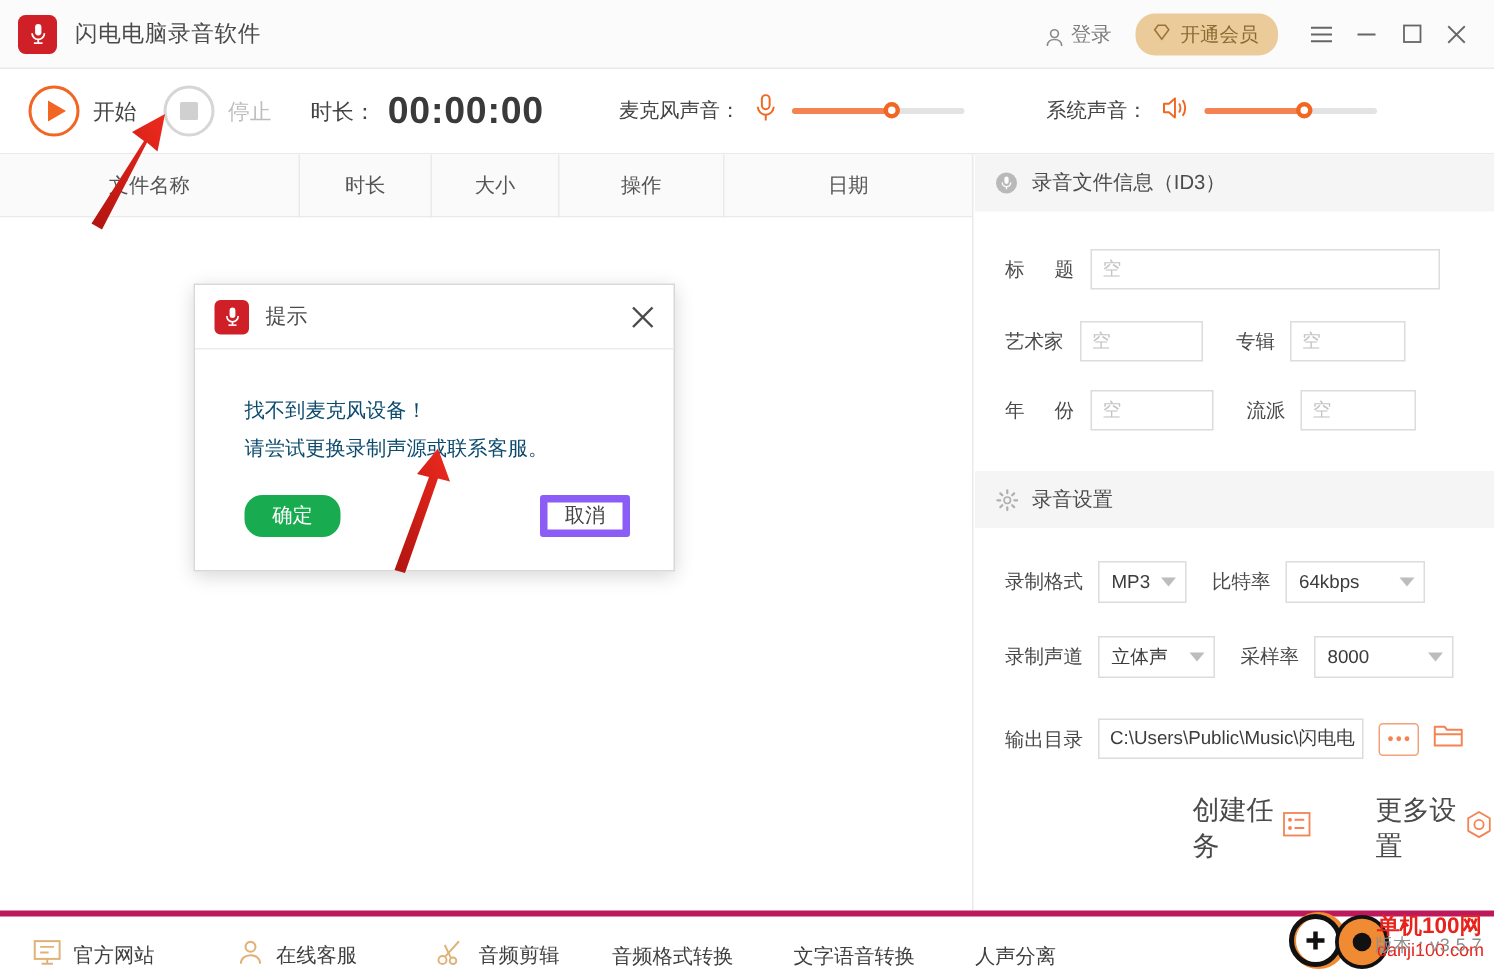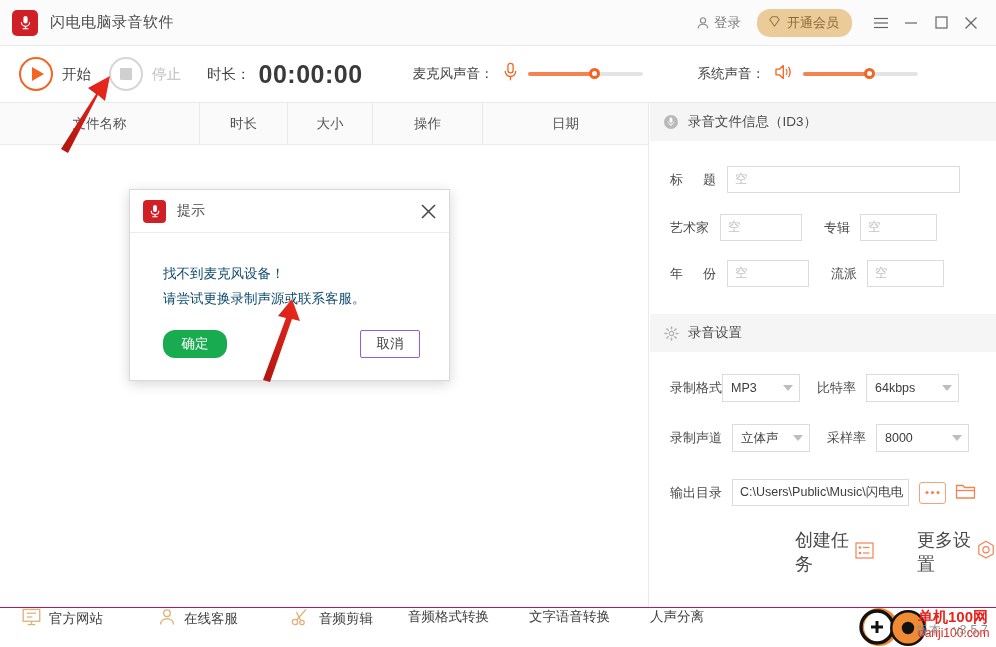--- a/index.html
+++ b/index.html
@@ -18,21 +18,21 @@
     background:#fbfbfb; border-bottom:1px solid #e9e9e9;
     display:flex; align-items:center;
   }
   .app-logo {
     width:26px; height:26px; border-radius:5px; margin-left:12px;
     background:#cf2027; display:flex; align-items:center; justify-content:center;
     color:#fff;
   }
   .app-title { margin-left:12px; font-size:15px; color:#4a4a4a; letter-spacing:.5px; }
   .tb-right { margin-left:auto; display:flex; align-items:center; height:46px; }
-  .login-btn { display:flex; align-items:center; gap:4px; color:#7c7c7c; font-size:13.5px; cursor:pointer; }
+  .login-btn { display:flex; align-items:flex-end; gap:4px; color:#7c7c7c; font-size:13.5px; cursor:pointer; }
   .login-btn .uicon { width:14px; height:14px; }
   .vip-btn {
     display:flex; align-items:center; gap:5px; margin-left:16px;
     background:#eccb9b; color:#8a6a33; border-radius:13px;
     padding:5px 13px 5px 10px; font-size:13px; cursor:pointer;
   }
   .win-btns { display:flex; align-items:center; margin-left:14px; }
   .win-btn { width:30px; height:46px; display:flex; align-items:center; justify-content:center; color:#777; cursor:pointer; }
   .win-btn:last-child { margin-right:10px; }
 
@@ -82,21 +82,21 @@
   .inp.ph { color:#c3c3c3; }
   .sel {
     border:1px solid #dcdcdc; height:28px; background:#fff; font-size:12.5px; color:#3c3c3c;
     display:flex; align-items:center; padding:0 6px 0 8px; cursor:pointer; position:relative;
   }
   .sel .caret { margin-left:auto; width:0;height:0;border-left:5px solid transparent;border-right:5px solid transparent;border-top:6px solid #bdbdbd;}
   .obtn { border:1px solid #f3a17a; border-radius:3px; height:22px; display:flex; align-items:center; justify-content:center; cursor:pointer;}
   .linktxt { font-size:18px; color:#4a4a4a; cursor:pointer; }
 
   
-  .bottombar { position:absolute; left:0; top:607px; width:996px; height:40px; background:#fff; border-top:1px solid #be185d; display:flex; align-items:flex-start;}
+  .bottombar { position:absolute; left:0; top:607px; width:996px; height:40px; background:#fff; border-top:4px solid #be185d; display:flex; align-items:flex-end;}
   .bitem { display:flex; align-items:center; gap:8px; font-size:13.5px; color:#3f3f3f; cursor:pointer; }
   .watermark { position:absolute; right:0px; top:606px; width:150px; height:41px; }
   .ver { position:absolute; right:8px; top:622px; font-size:12px; color:#8f8f8f; letter-spacing:.3px;}
 
   
   .modal {
     position:absolute; left:129px; top:189px; width:321px; height:192px;
     background:#fff; border:1px solid #d8d8d8; box-shadow:0 3px 12px rgba(0,0,0,.16);
   }
   .modal-head { height:43px; border-bottom:1px solid #ececec; display:flex; align-items:center; padding:0 0 0 13px; }
@@ -105,21 +105,21 @@
   .modal-close { margin-left:auto; width:42px; height:43px; display:flex; align-items:center; justify-content:center; color:#555; cursor:pointer;}
   .modal-body { padding:28px 0 0 33px; }
   .modal-msg { font-size:13.5px; color:#0c4a6e; line-height:25px; }
   .modal-btns { position:absolute; left:0; top:140px; width:321px; height:30px; }
   .btn-ok {
     position:absolute; left:33px; top:0; width:64px; height:28px; background:#19ab4f; color:#fff;
     font-size:13.5px; display:flex; align-items:center; justify-content:center; cursor:pointer; border-radius:12px;
   }
   .btn-cancel {
     position:absolute; left:230px; top:0; width:60px; height:28px; background:#fff; color:#444;
-    border:1px solid #8b5cf6; font-size:13.5px; display:flex; align-items:center; justify-content:center; cursor:pointer; border-radius:2px;
+    border:5px solid #8b5cf6; font-size:13.5px; display:flex; align-items:center; justify-content:center; cursor:pointer; border-radius:2px;
   }
   .arrow-layer { position:absolute; left:0; top:0; width:996px; height:647px; pointer-events:none; }
 </style>
 </head>
 <body>
 
 <div id="app">
 
   <div class="titlebar">
     <div class="app-logo">
@@ -288,21 +288,21 @@
               <line x1="4.5" y1="11.5" x2="3.1" y2="12.9"></line>
           </g>
         </svg>
       </span>
       <span class="stitle">录音设置</span>
     </div>
 
 
     <div class="row" style="margin:22px 0 0 20px">
       <span class="lbl">录制格式</span>
-      <div class="sel" style="width:78px; ">
+      <div class="sel" style="width:59px; margin-left:10px;">
         <span>MP3</span>
         <span class="caret"></span>
       </div>
       <span class="lbl" style="margin-left:17px">比特率</span>
       <div class="sel" style="width:93px; margin-left:10px;">
         <span>64kbps</span>
         <span class="caret"></span>
       </div>
     </div>
 

